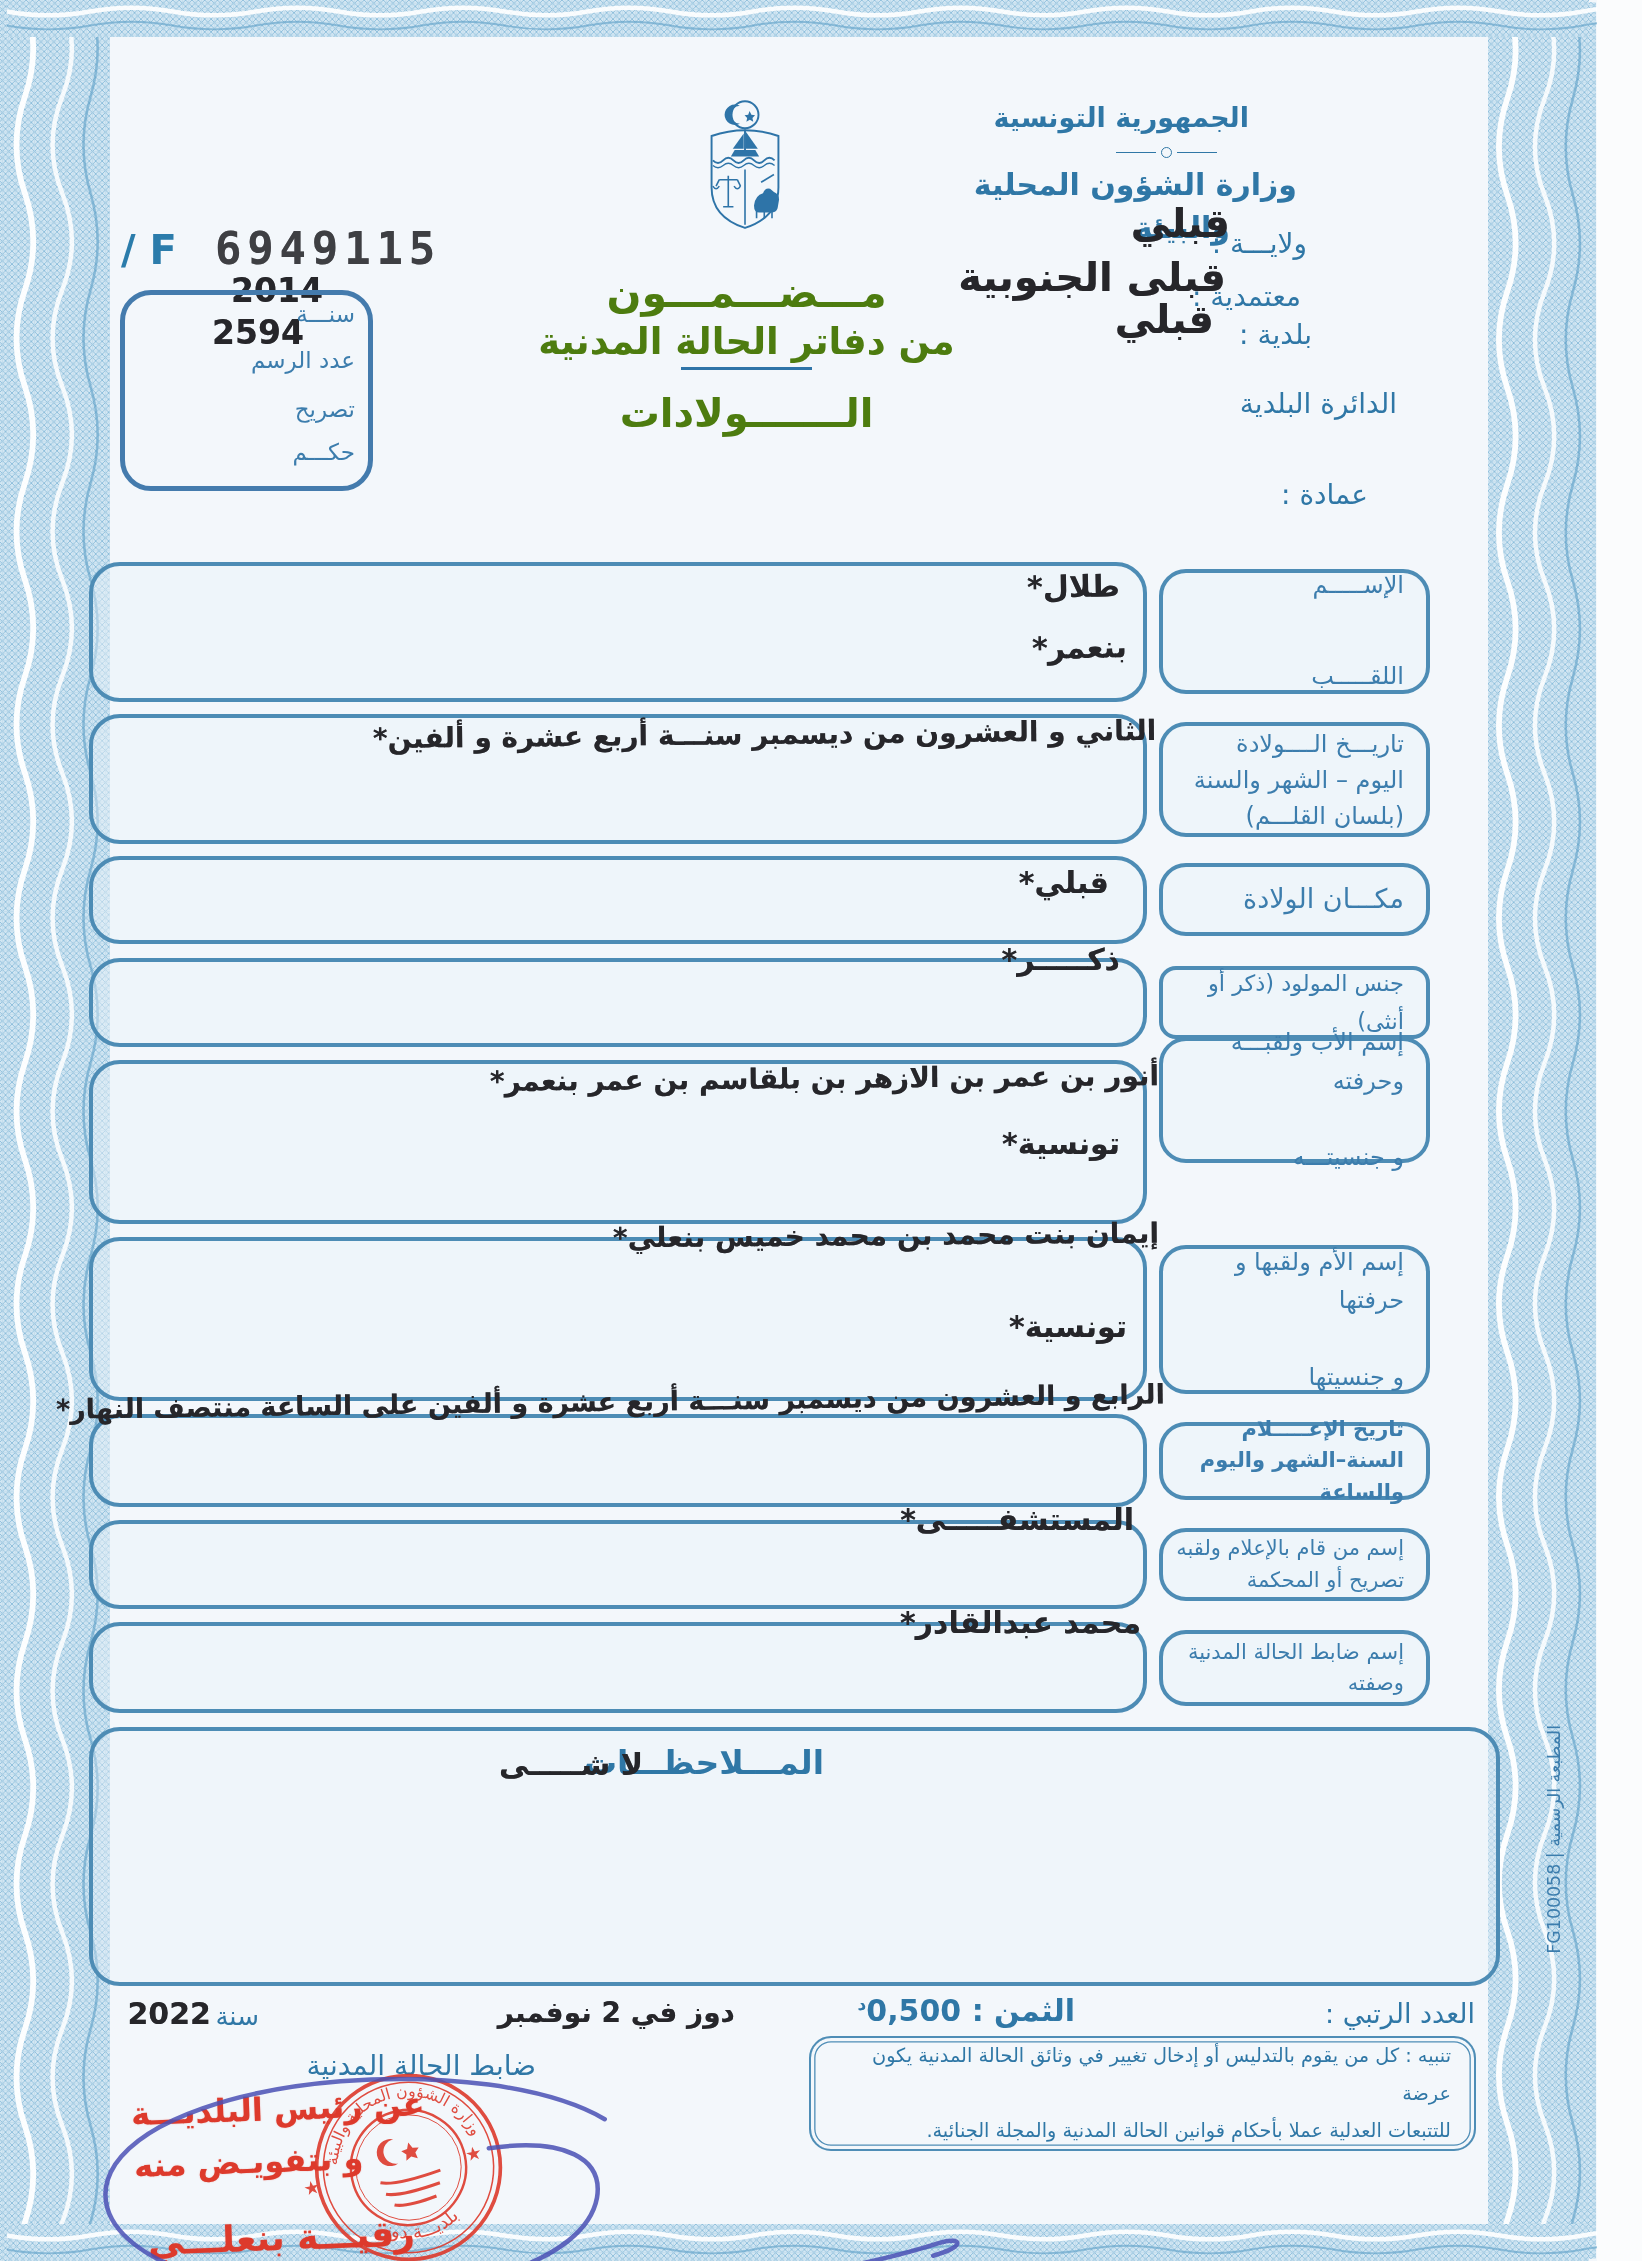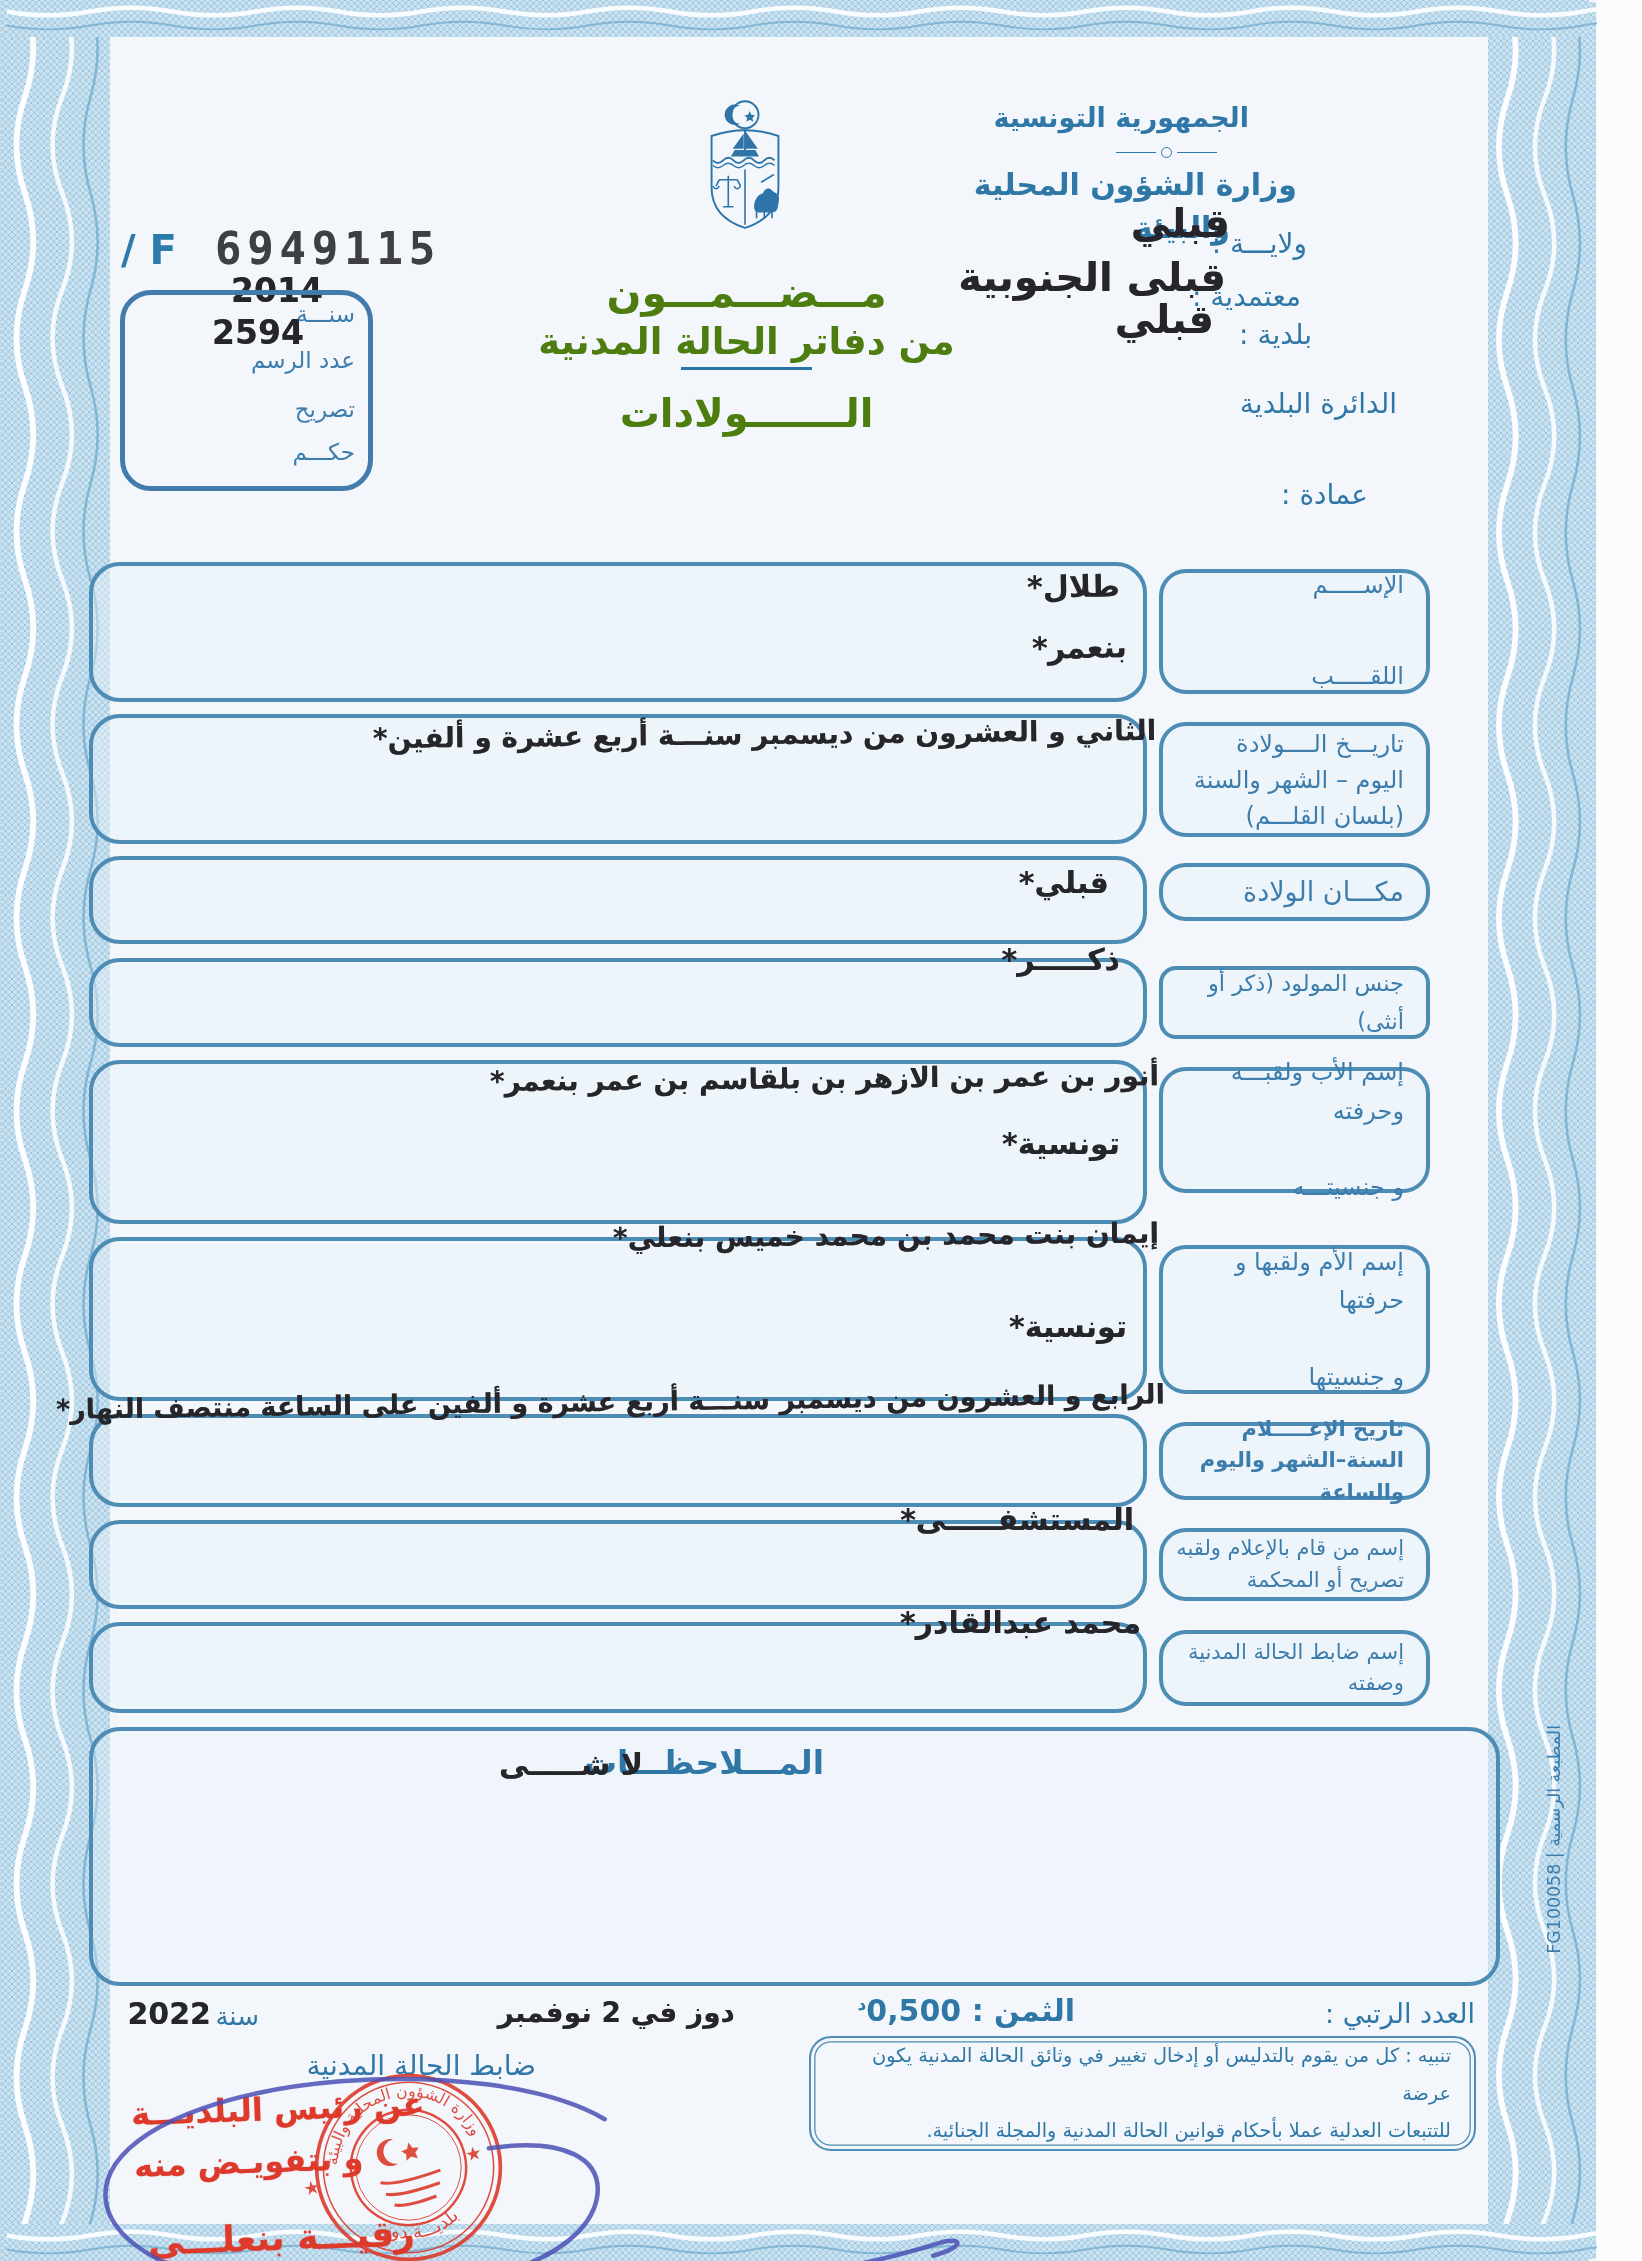--- a/index.html
+++ b/index.html
@@ -146,27 +146,27 @@
   <div class="lbox" style="top:569px;height:125px;">
       <span style="line-height:1.9;">الإســـــم
 
 اللقـــــب</span>
     </div>
   <div class="lbox" style="top:722px;height:115px;">
       <span style="line-height:1.5;">تاريـــخ الــــولادة
 اليوم – الشهر والسنة
 (بلسان القلـــم)</span>
     </div>
-  <div class="lbox" style="top:863px;height:58px;">
+  <div class="lbox" style="top:863px;height:73px;">
       <span style="font-size:27px;">مكـــان الولادة</span>
     </div>
   <div class="lbox" style="top:966px;height:73px;border-radius:17px;">
       <span style="font-size:22.5px;">جنس المولود (ذكر أو أنثى)</span>
     </div>
-  <div class="lbox" style="top:1067px;height:126px;">
+  <div class="lbox" style="top:1037px;height:126px;">
       <span style="line-height:1.6;">إسم الأب ولقبـــه وحرفته
 
 و جنسيتـــه</span>
     </div>
   <div class="lbox" style="top:1245px;height:149px;">
       <span style="line-height:1.6;">إسم الأم ولقبها و حرفتها
 
 و جنسيتها</span>
     </div>
   <div class="lbox" style="top:1422px;height:78px;">

